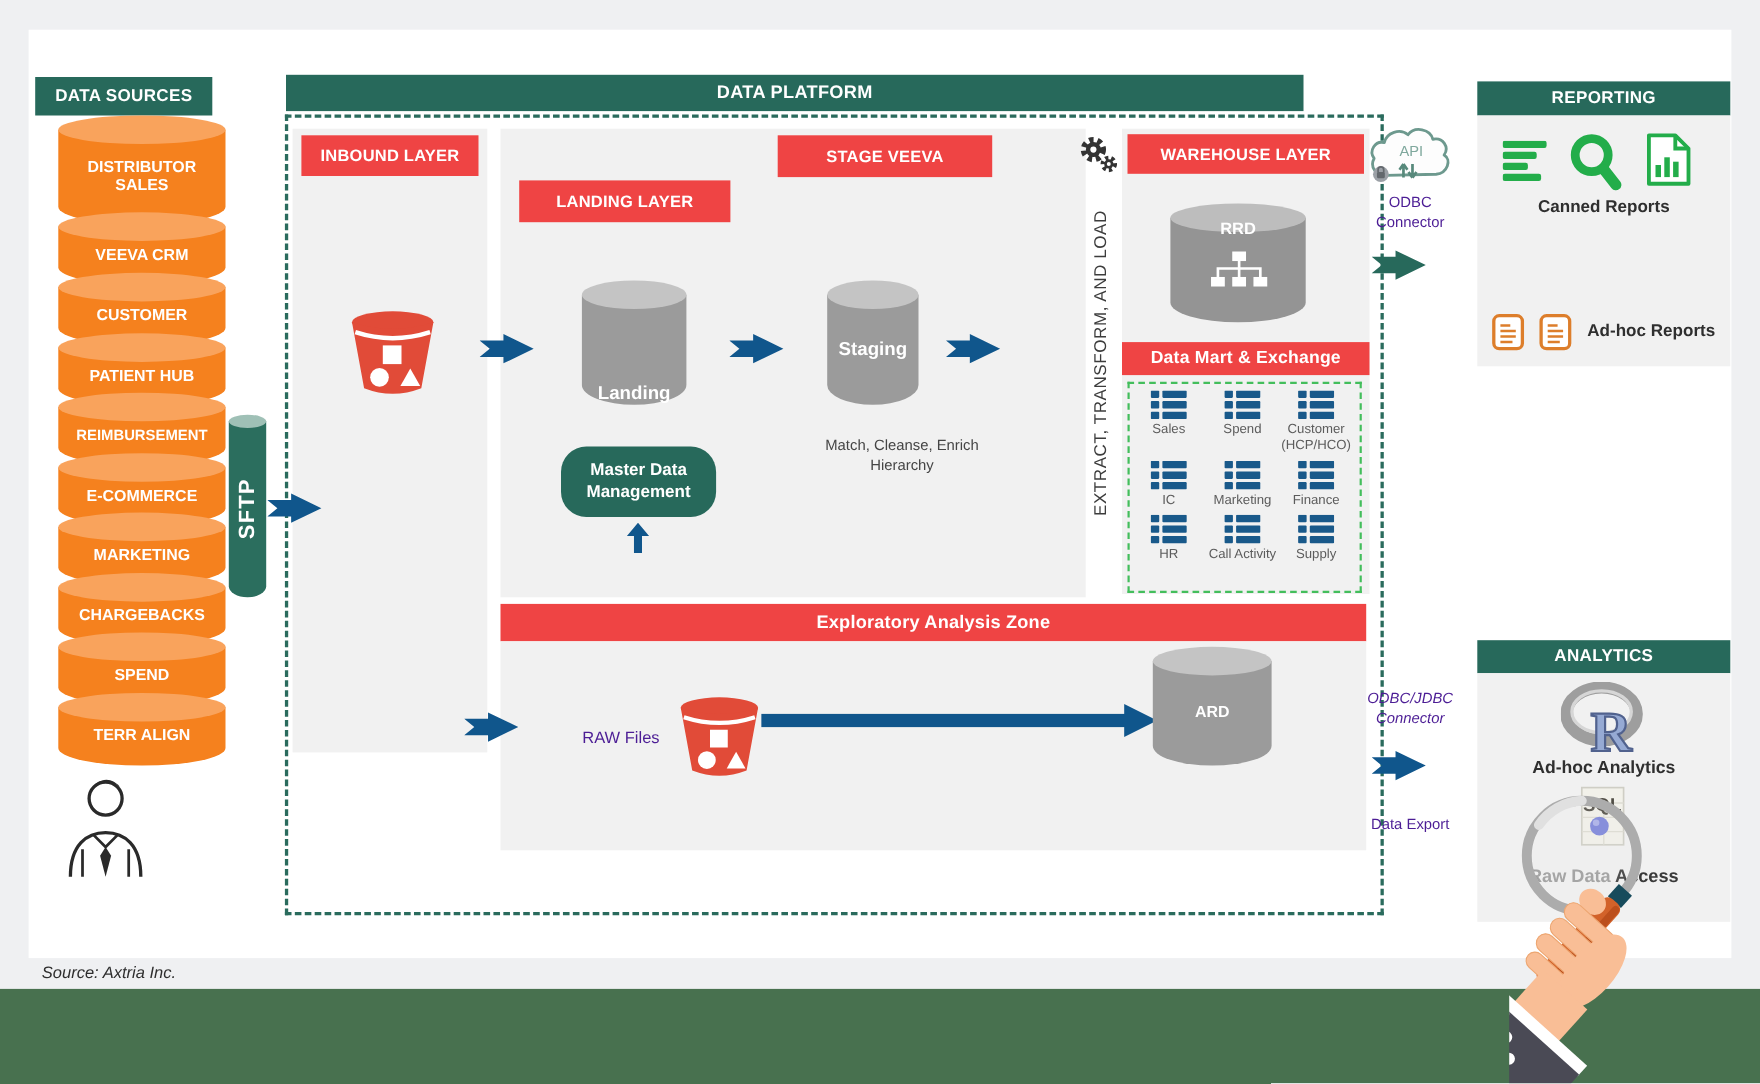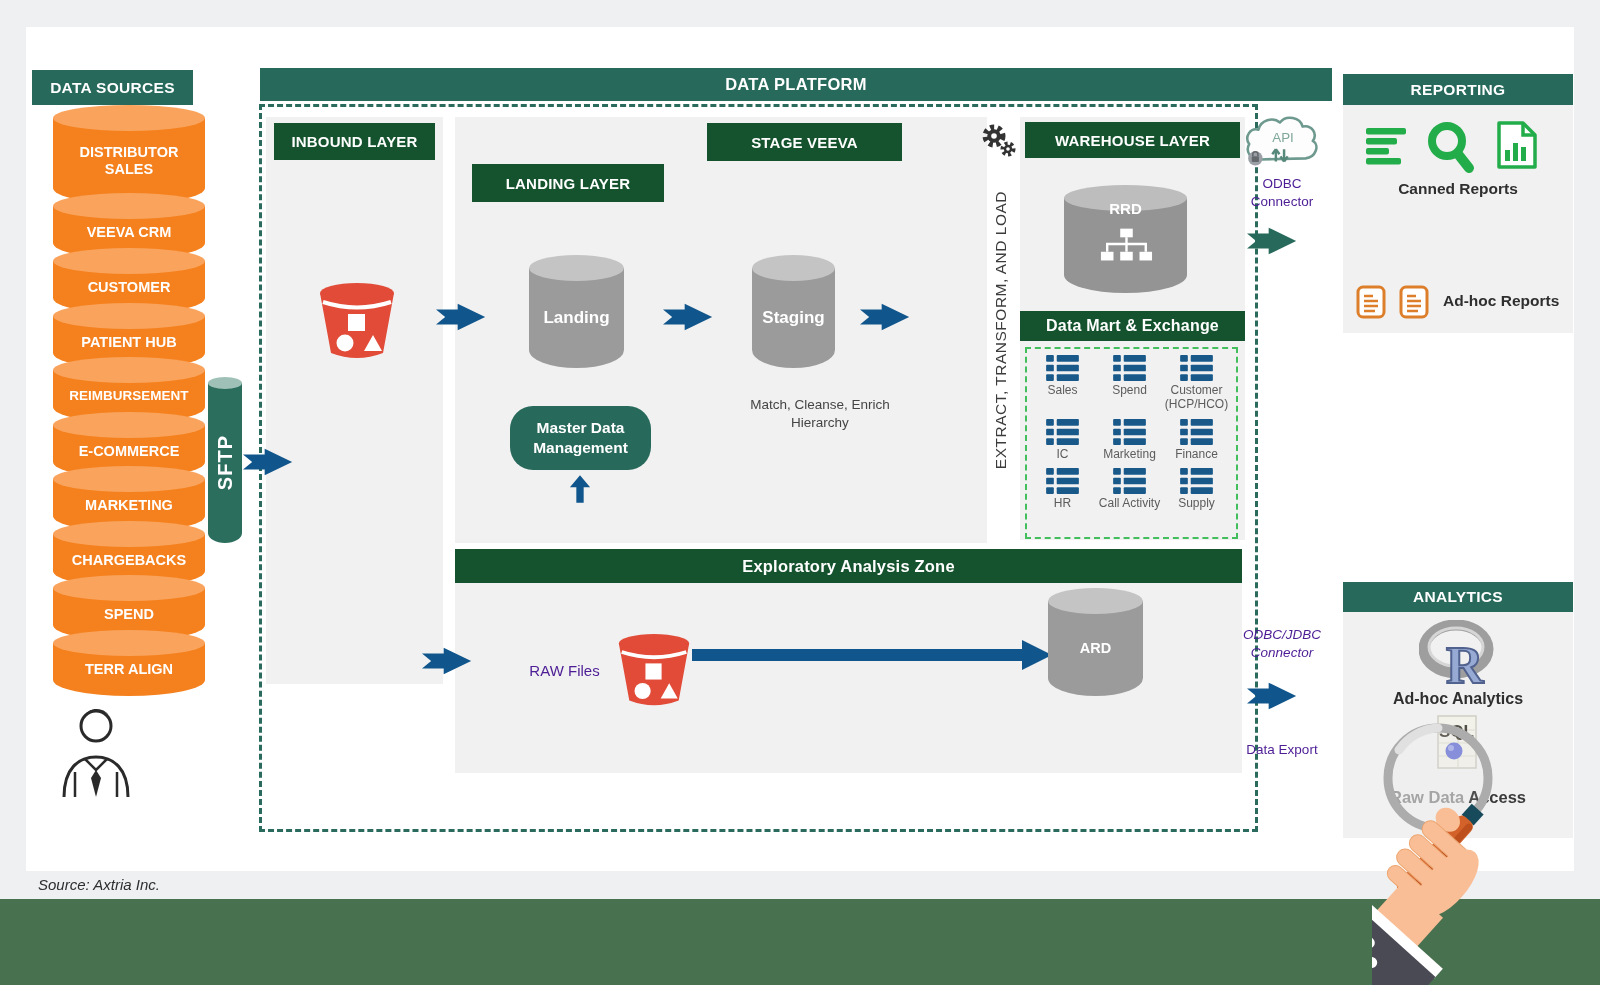--- a/index.html
+++ b/index.html
@@ -1,21 +1,21 @@
 <!DOCTYPE html>
 <html><head>
 <meta charset="utf-8">
 <style>
   html,body{margin:0;padding:0;}
   body{background:#EFF0F2;font-family:"Liberation Sans",sans-serif;}
   .stage{position:relative;width:1600px;height:985px;overflow:hidden;background:#EFF0F2;}
   .abs{position:absolute;}
   .card{position:absolute;left:26px;top:27px;width:1548px;height:844px;background:#ffffff;}
   .hdr-teal{background:#27695B;color:#fff;font-weight:bold;display:flex;align-items:center;justify-content:center;letter-spacing:.3px;}
-  .hdr-green{background:#14532d;color:#fff;font-weight:bold;display:flex;align-items:center;justify-content:center;letter-spacing:.2px;}
+  .hdr-green{background:#ef4444;color:#fff;font-weight:bold;display:flex;align-items:center;justify-content:center;letter-spacing:.2px;}
   .panel{background:#F1F1F1;}
   .dashed-border{border:3px dashed #2A6B5D;}
   .green-dashed{border:2px dashed #43BE5C;}
   .cyl{display:flex;flex-direction:column;align-items:center;justify-content:center;text-align:center;}
   .cyl-top{position:absolute;left:0;right:0;border-radius:50%;}
   .cyl-label{position:relative;z-index:2;color:#fff;font-weight:bold;line-height:1.2;}
   .orange{background:#F5811E;border-radius:0 0 50% 50%/0 0 16px 16px;margin-left:20px;}
   .orange .cyl-top{background:#F9A35C;height:26px;top:-13px;}
   .gray{background:#9B9B9B;border-radius:0 0 50% 50%/0 0 18px 18px;}
   .gray .cyl-top{background:#C4C4C4;height:26px;top:-13px;}
@@ -90,21 +90,21 @@
     <path d="M33 59 L44 70 L55 59" fill="none" stroke="#2A2A2A" stroke-width="2.5"></path>
     <path d="M44 70 l-5 8 l5 19 l5 -19 z" fill="#2A2A2A"></path>
     <path d="M23 72 V97 M65 72 V97" stroke="#2A2A2A" stroke-width="2.5" fill="none"></path>
   </svg>
 
   <div class="abs cyl teal-cyl" style="left:208px;top:383px;width:34px;height:160px;">
     <span class="cyl-top"></span>
     <span class="cyl-label vtext" style="font-size:20px;letter-spacing:1px;">SFTP</span>
   </div>
 
-  <div class="abs hdr-teal" style="left:260px;top:68px;width:1072px;height:33px;font-size:16.5px;">
+  <div class="abs hdr-teal" style="left:260px;top:68px;width:925px;height:33px;font-size:16.5px;">
     <span>DATA PLATFORM</span>
   </div>
   <div class="abs dashed-border" style="left:259px;top:104px;width:993px;height:722px;"></div>
 
   <div class="abs panel" style="left:266px;top:117px;width:177px;height:567px;"></div>
   <div class="abs hdr-green" style="left:274px;top:123px;width:161px;height:37px;font-size:15px;">
     <span>INBOUND LAYER</span>
   </div>
   <svg class="abs" style="left:316px;top:282px;" width="82" height="80" viewBox="0 0 80 80">
     <ellipse cx="40" cy="11" rx="37" ry="10" fill="#E14B38"></ellipse>
@@ -116,21 +116,21 @@
   </svg>
 
   <div class="abs panel" style="left:455px;top:117px;width:532px;height:426px;"></div>
   <div class="abs hdr-green" style="left:472px;top:123px;width:192px;height:38px;font-size:15px;margin-top:41px;">
     <span>LANDING LAYER</span>
   </div>
   <div class="abs hdr-green" style="left:707px;top:123px;width:195px;height:38px;font-size:15px;">
     <span>STAGE VEEVA</span>
   </div>
 
-  <div class="abs cyl gray" style="left:529px;top:268px;width:95px;height:100px;">
+  <div class="abs cyl gray" style="left:529px;top:268px;width:95px;height:100px;justify-content:flex-end;">
     <span class="cyl-top"></span>
     <span class="cyl-label" style="font-size:17px;">Landing</span>
   </div>
   <div class="abs cyl gray" style="left:752px;top:268px;width:83px;height:100px;">
     <span class="cyl-top"></span>
     <span class="cyl-label" style="font-size:17px;">Staging</span>
   </div>
 
   <div class="abs note" style="left:725px;top:396px;width:190px;text-align:center;font-size:13.5px;line-height:1.3;">
     <div>Match, Cleanse, Enrich</div>
@@ -305,21 +305,21 @@
     <path d="M3 11 Q40 23 77 11 L66 71 Q40 81 14 71 Z" fill="#E14B38"></path>
     <path d="M6 20 Q40 31 74 20" stroke="#fff" stroke-width="4" fill="none"></path>
     <rect x="31" y="32" width="17" height="17" fill="#fff"></rect>
     <circle cx="28" cy="61" r="8.5" fill="#fff"></circle>
     <path d="M47 69 L56 53 L65 69 Z" fill="#fff"></path>
   </svg>
   <svg class="abs" style="left:692px;top:640px;" width="360" height="30" viewBox="0 0 360 30">
     <rect x="0" y="9" width="332" height="12" fill="#10568C"></rect>
     <polygon points="330,0 360,15 330,30" fill="#10568C"></polygon>
   </svg>
-  <div class="abs cyl gray" style="left:1048px;top:601px;width:95px;height:95px;">
+  <div class="abs cyl gray" style="left:1048px;top:601px;width:108px;height:95px;">
     <span class="cyl-top"></span>
     <span class="cyl-label" style="font-size:14.5px;">ARD</span>
   </div>
 
   <svg class="abs" style="left:243px;top:446px;" width="50" height="32" viewBox="0 0 60 34">
     <polygon points="0,8 26,8 26,1 59,17 26,33 26,26 0,26 11,17" fill="#10568C"></polygon>
     </svg>
   <svg class="abs" style="left:436px;top:301px;" width="50" height="32" viewBox="0 0 60 34">
     <polygon points="0,8 26,8 26,1 59,17 26,33 26,26 0,26 11,17" fill="#10568C"></polygon>
     </svg>

